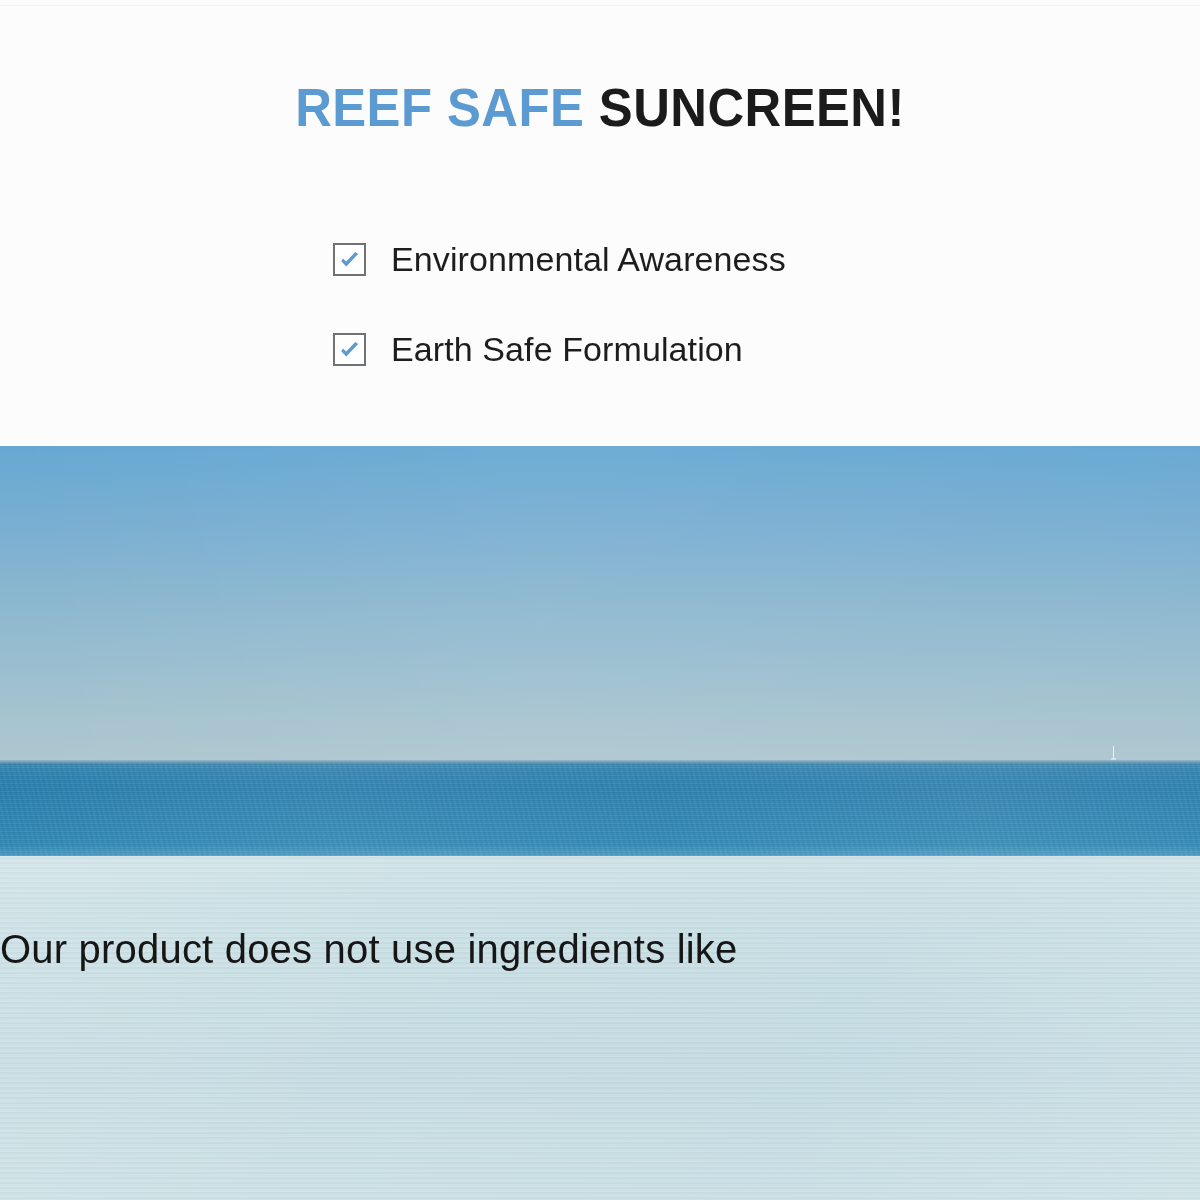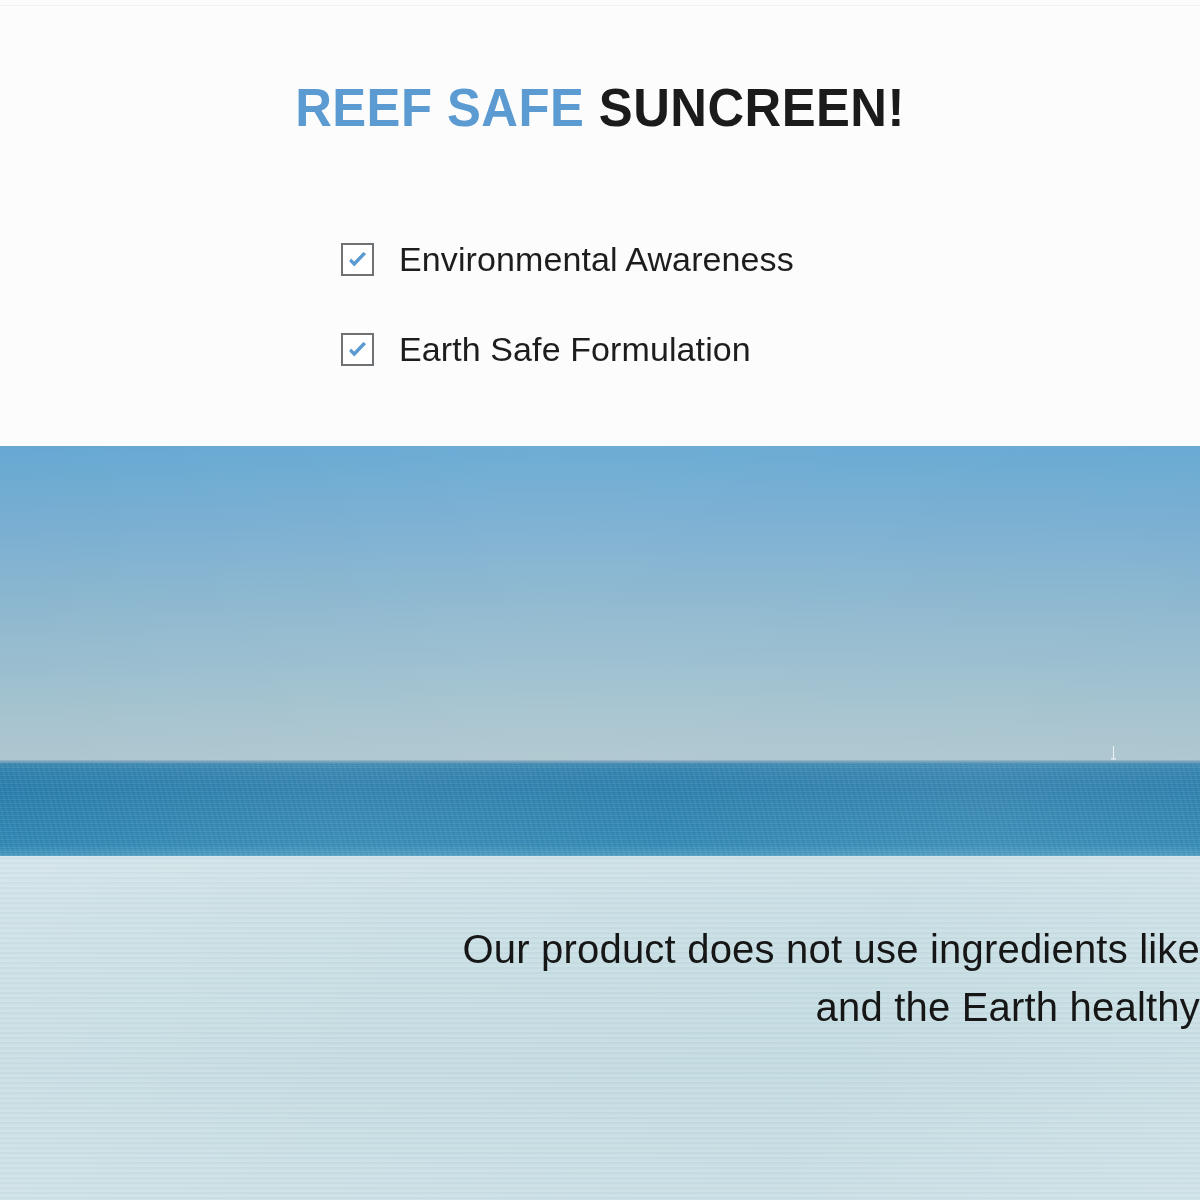--- a/index.html
+++ b/index.html
@@ -38,21 +38,21 @@
     letter-spacing:0.5px;
     line-height:1.06;
     white-space:nowrap;
     transform:scaleX(0.94);
     transform-origin:center top;
   }
   .headline .hl-blue  { color:#5b9bd1; }
   .headline .hl-dark  { color:#1c1b1b; }
 
   .checklist {
-    position:absolute; left:16px; top:214px;
+    position:absolute; left:8px; top:214px;
     width:952px;
   }
   .check-row {
     display:flex;
     align-items:center;
     justify-content:flex-start;
     padding-left:325px;
     height:90px;
   }
   .checkbox {
@@ -194,21 +194,21 @@
     width:1200px; height:344px;
     background:linear-gradient(115deg,
         rgba(255,255,255,0.10) 0%,
         rgba(255,255,255,0.00) 35%,
         rgba(180,210,220,0.10) 68%,
         rgba(255,255,255,0.08) 100%);
   }
   .blurb {
     position:absolute; left:0; top:64px;
     width:1200px;
-    text-align:right;
+    text-align:left;
     font-family:"Liberation Sans Narrow","Liberation Sans",sans-serif;
     font-size:40px;
     line-height:58px;
     color:#161616;
     font-weight:400;
     letter-spacing:0.2px;
   }
   .blurb div { white-space:nowrap; }
 </style>
 </head>
@@ -257,17 +257,16 @@
       <div class="mast"></div>
       <div class="hull"></div>
     </div>
   </div>
 
   <div class="bottom-panel">
     <div class="bottom-texture"></div>
     <div class="bottom-wash"></div>
     <div class="blurb">
       <div>Our product does not use ingredients like</div>
-      <div>and the Earth healthy</div>
     </div>
   </div>
 
 </div>
 
 </body></html>

